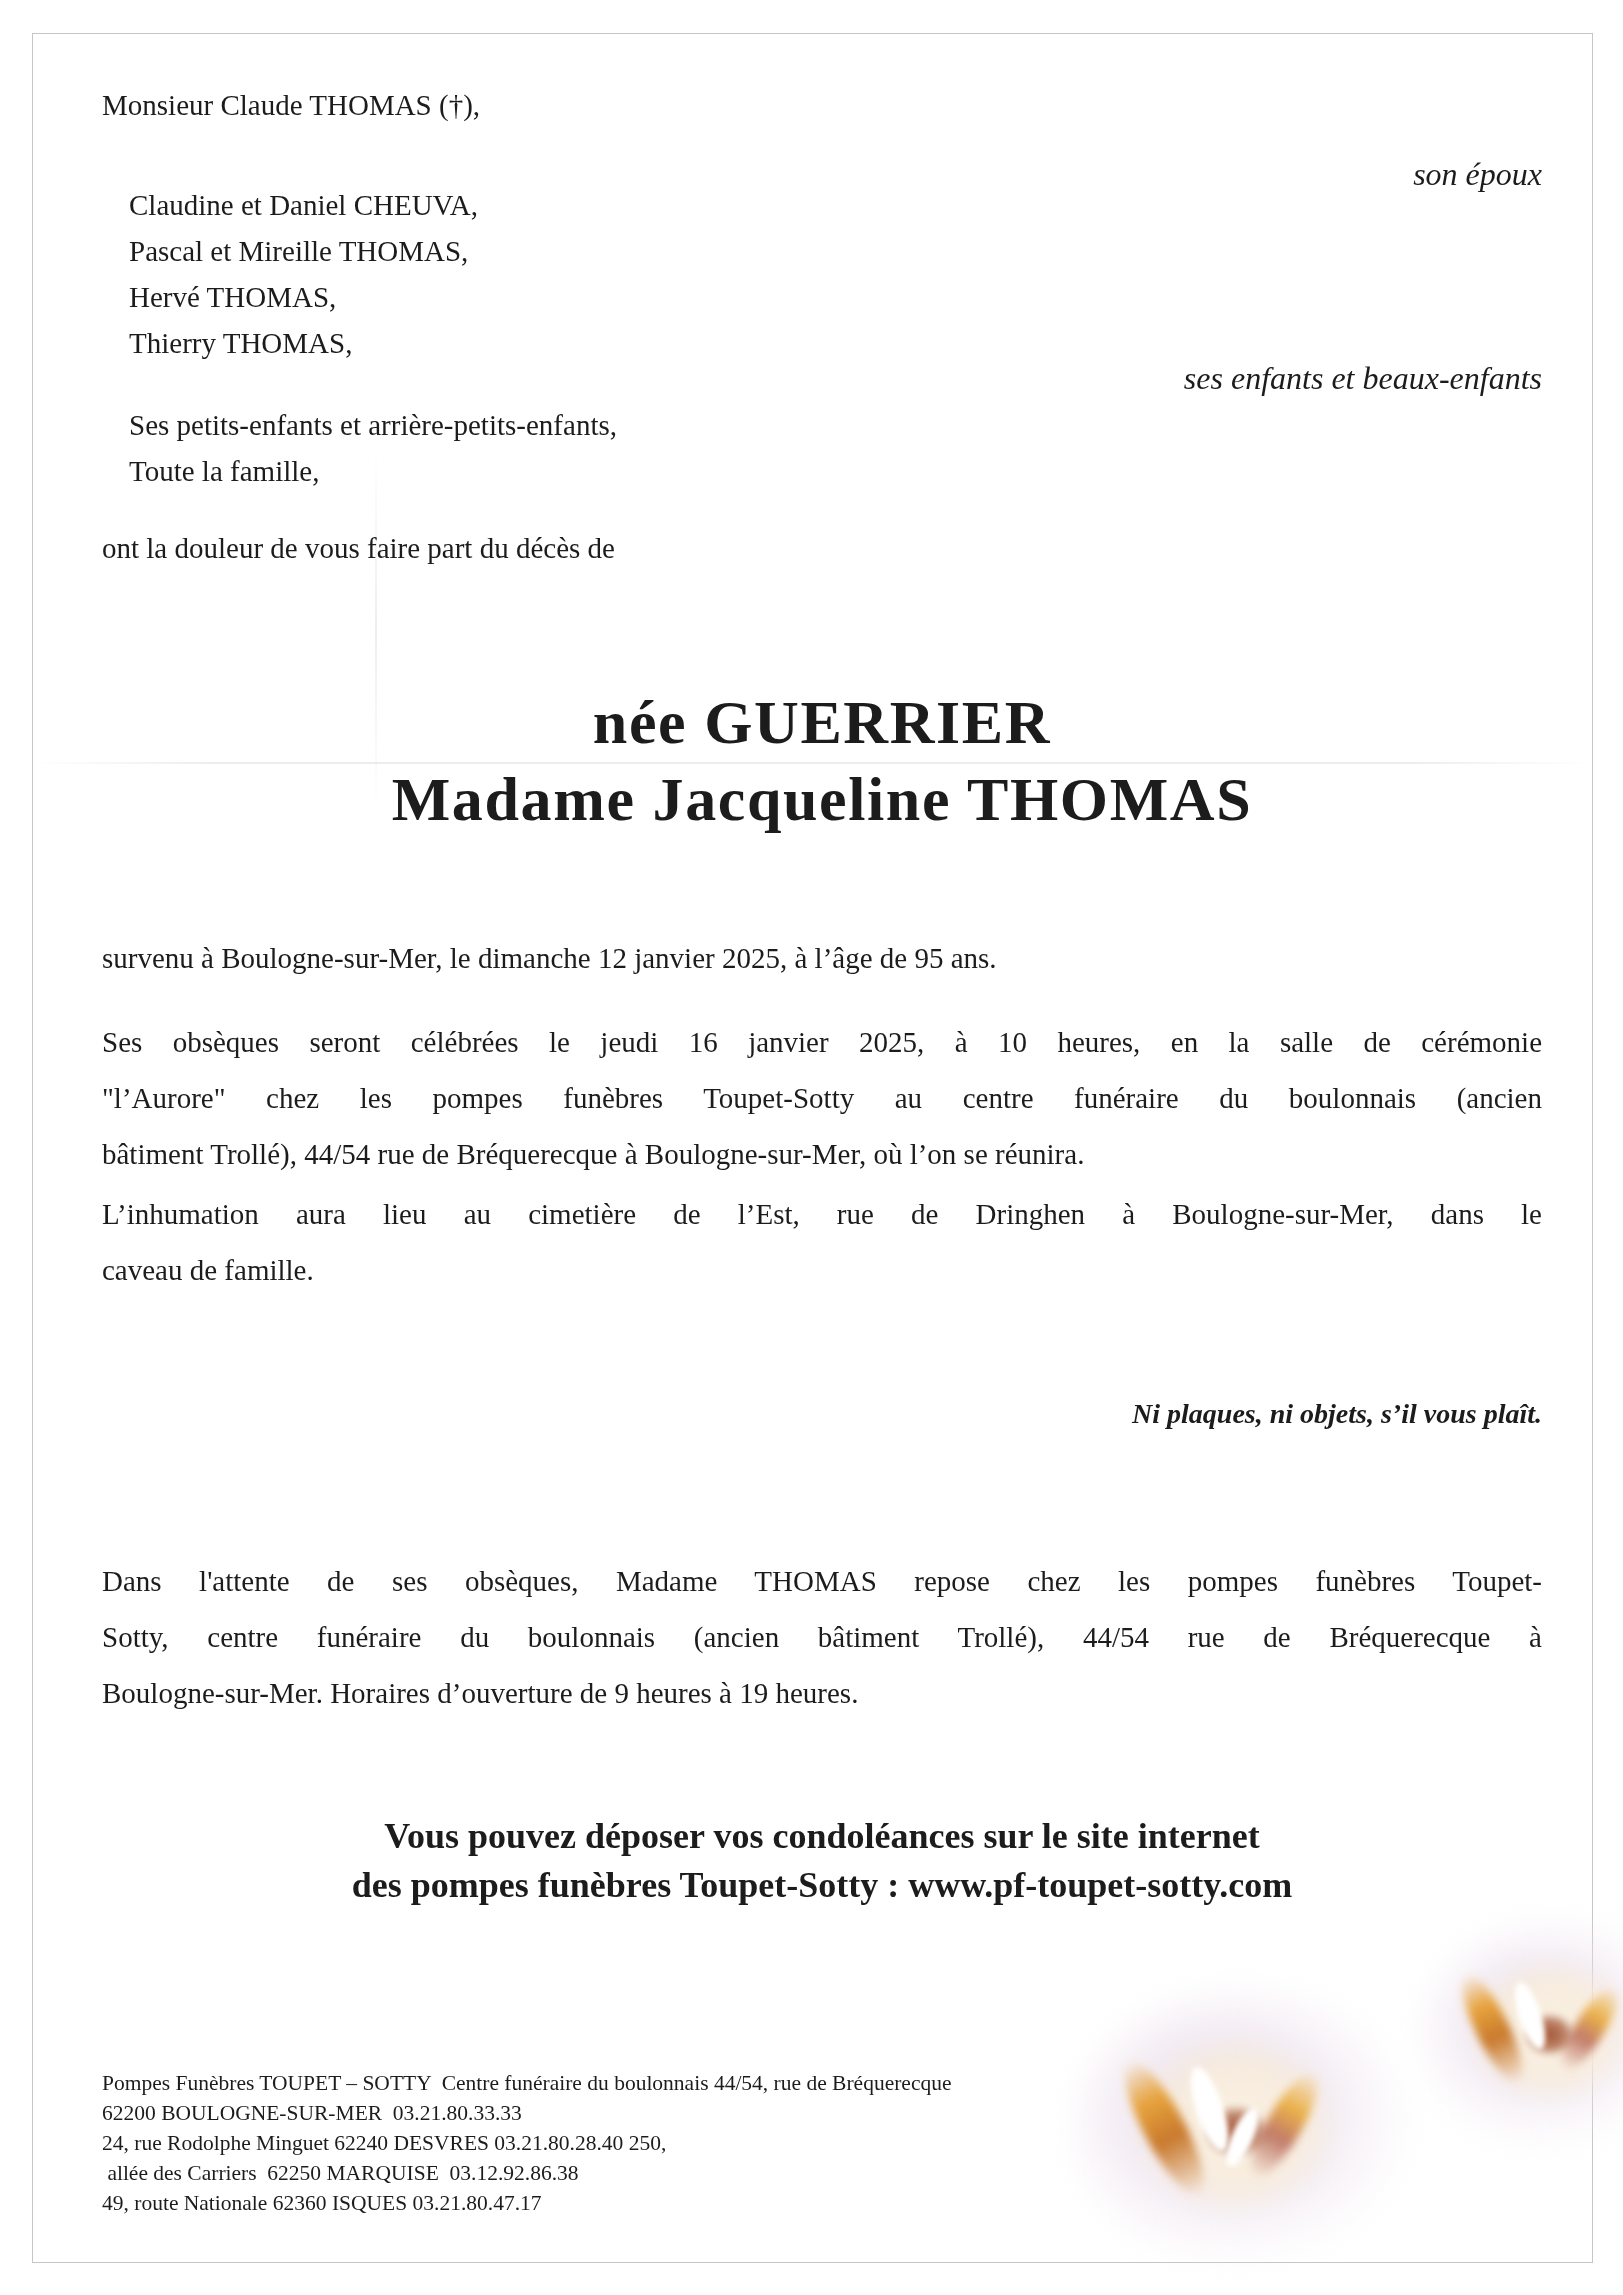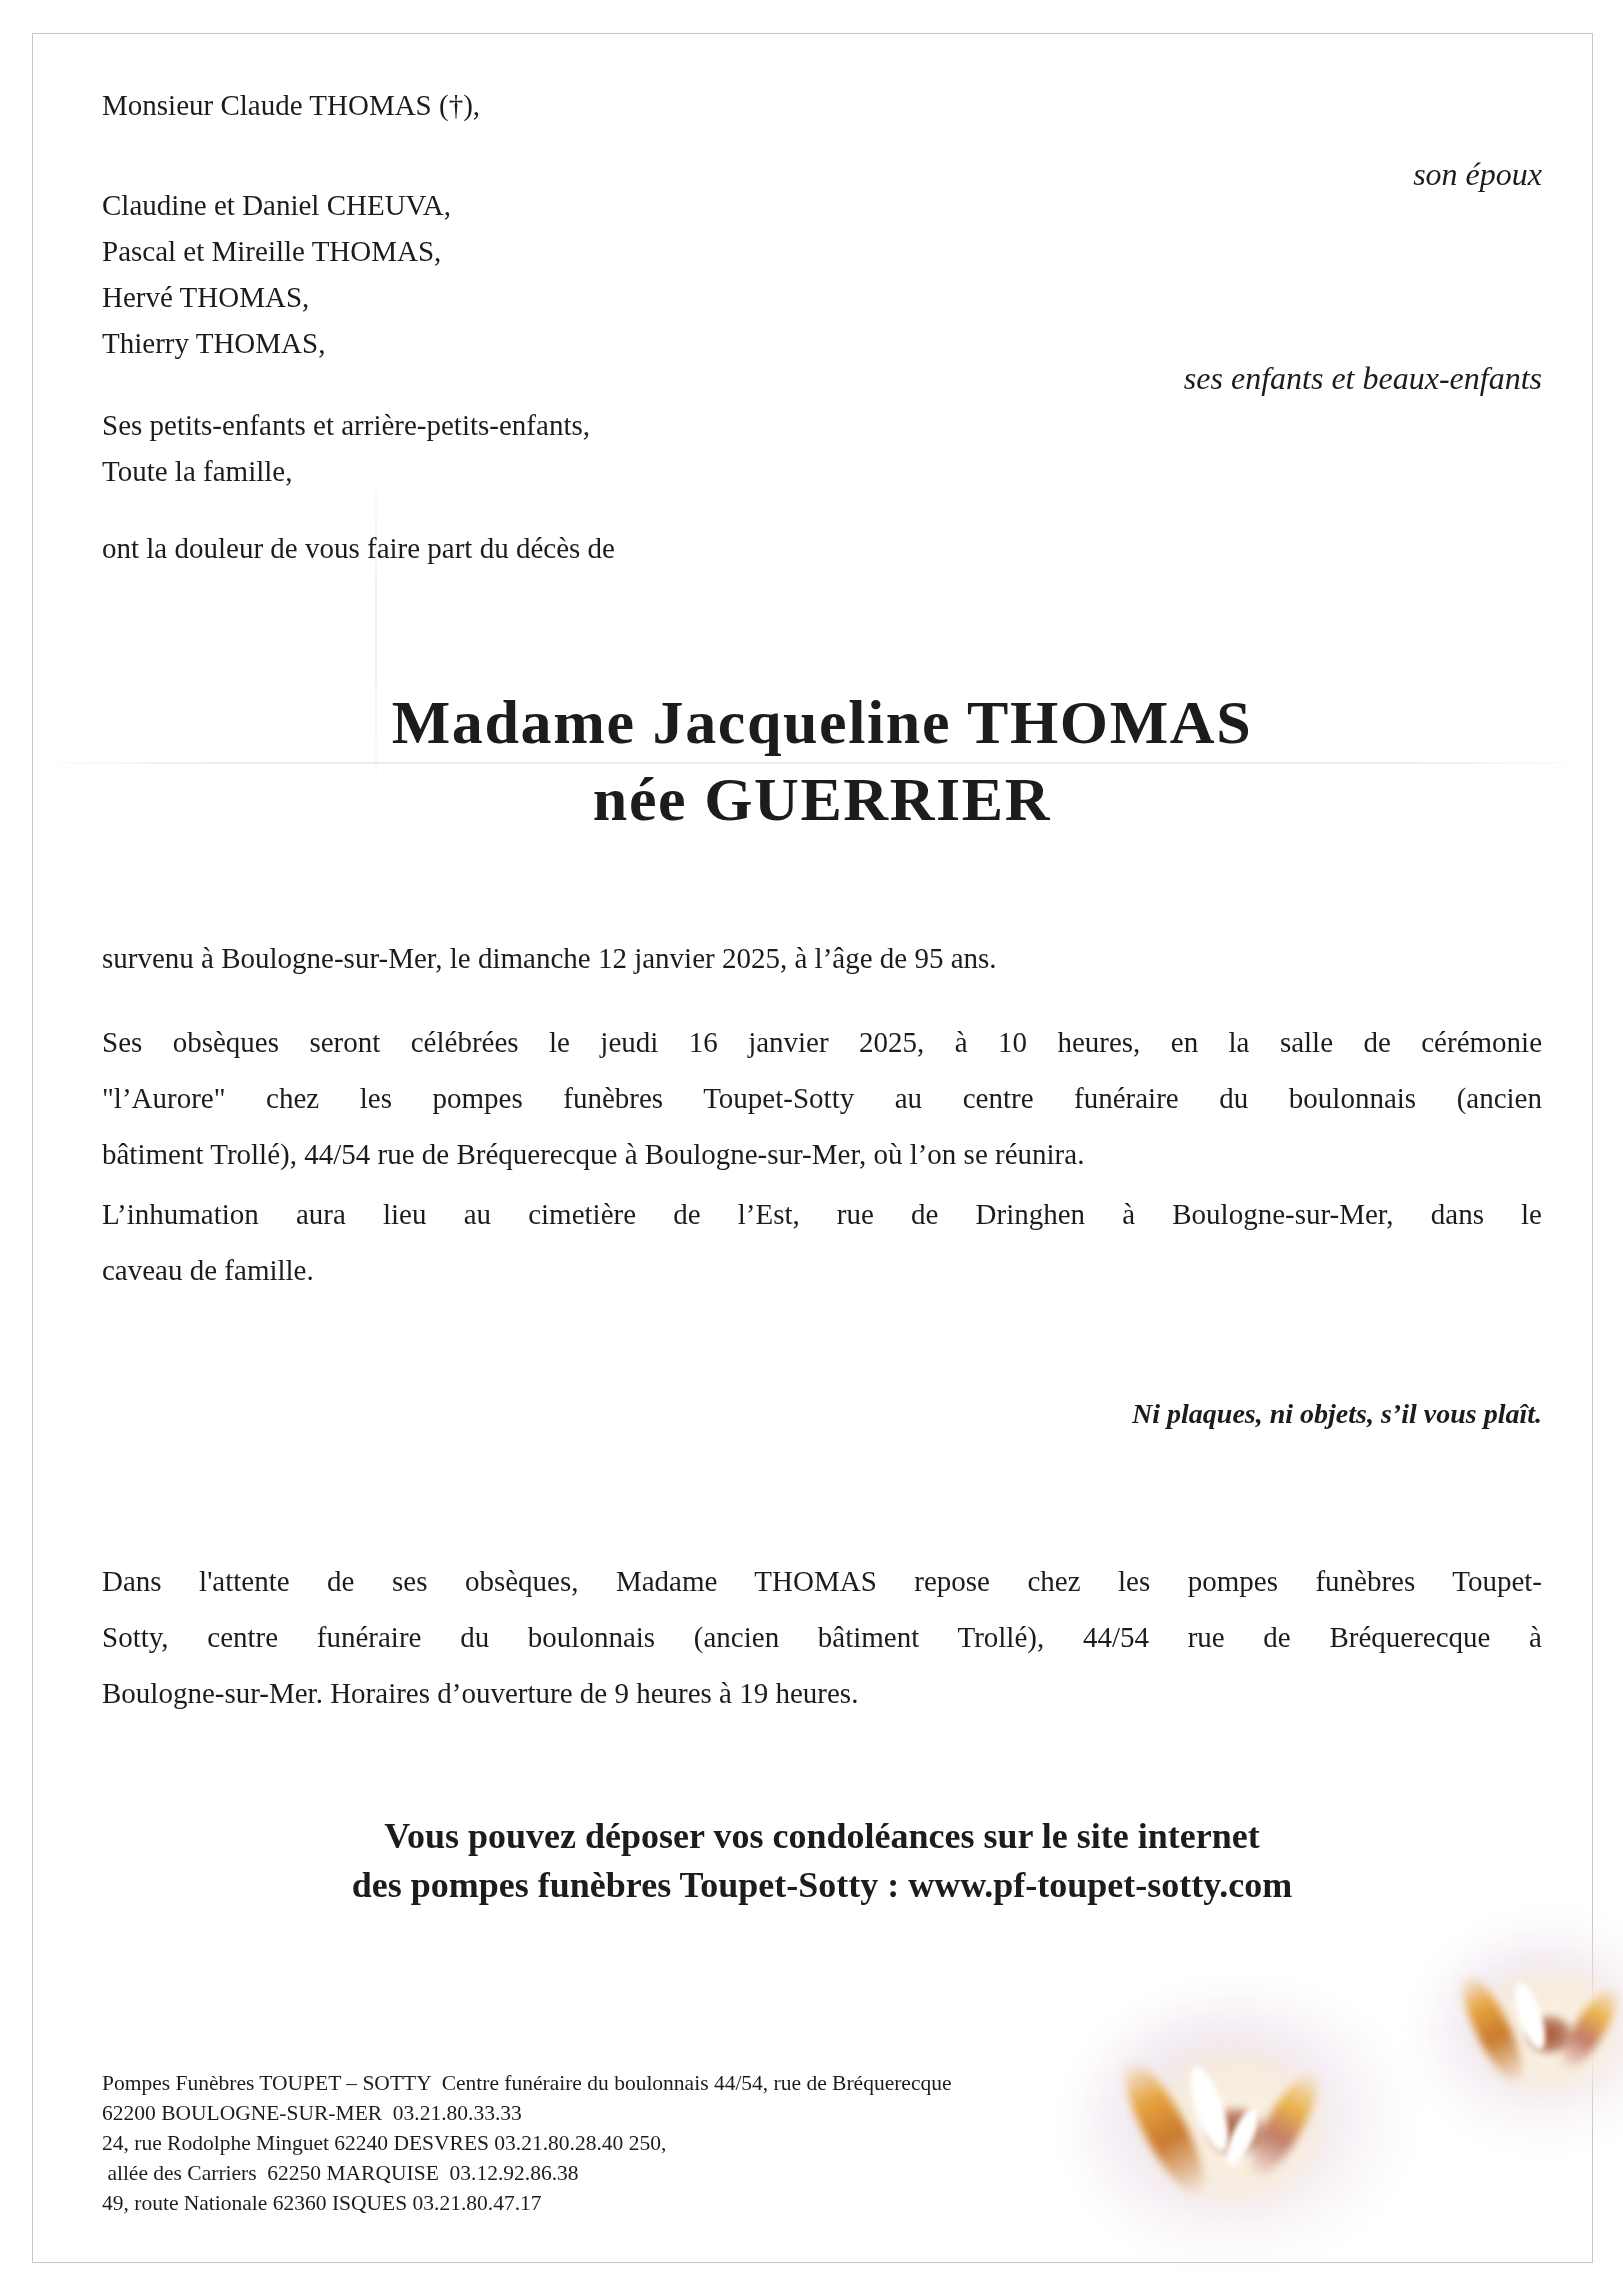--- a/index.html
+++ b/index.html
@@ -5,21 +5,21 @@
   html,body{margin:0;padding:0;background:#ffffff;}
   body{width:1624px;height:2295px;position:relative;overflow:hidden;
        font-family:"Liberation Serif","DejaVu Serif",serif;color:#1c1c1c;}
   #doc{position:absolute;inset:0;}
   .scan-border{position:absolute;left:32px;top:33px;width:1559px;height:2228px;
        border:0.8px solid #c6c6c6;background:#ffffff;}
   .blk{position:absolute;left:102px;width:1440px;}
   .line,.jline{white-space:normal;}
   .jline{text-align:justify;text-align-last:justify;}
   .body-text{font-size:29px;}
-  .lh-list{line-height:46px;}
+  .lh-list{line-height:46px;margin-left:27px;}
   .lh-para{line-height:56px;}
   .single{line-height:38px;}
   .right{text-align:right;}
   .title-block{font-size:62px;font-weight:bold;line-height:77px;letter-spacing:1.6px;text-align:center;}
   .condolences{font-size:36px;font-weight:bold;line-height:49px;text-align:center;}
   .request{font-size:28px;font-weight:bold;font-style:italic;}
   .role{font-size:32px;font-style:italic;}
   .footer-block{font-size:21.5px;line-height:30px;}
   .footer-block .line{white-space:pre-wrap;font-family:Liberation Serif, serif;}
   
@@ -59,22 +59,22 @@
   <div class="blk role right single" style="top:359px;">ses enfants et beaux-enfants</div>
 
   <div class="blk body-text lh-list" style="top:402px;">
     <div class="line">Ses petits-enfants et arrière-petits-enfants,</div>
     <div class="line">Toute la famille,</div>
   </div>
 
   <div class="blk body-text single" style="top:529px;">ont la douleur de vous faire part du décès de</div>
 
   <div class="blk title-block" style="top:684px;">
+    <div class="line">née GUERRIER</div>
     <div class="line">Madame Jacqueline THOMAS</div>
-    <div class="line">née GUERRIER</div>
   </div>
 
   <div class="blk body-text single" style="top:939px;">survenu à Boulogne-sur-Mer, le dimanche 12 janvier 2025, à l’âge de 95 ans.</div>
 
   <div class="blk body-text lh-para" style="top:1014px;">
     <div class="jline">Ses obsèques seront célébrées le jeudi 16 janvier 2025, à 10 heures, en la salle de cérémonie</div>
     <div class="jline">"l’Aurore" chez les pompes funèbres Toupet-Sotty au centre funéraire du boulonnais (ancien</div>
     <div class="line">bâtiment Trollé), 44/54 rue de Bréquerecque à Boulogne-sur-Mer, où l’on se réunira.</div>
   </div>
 

